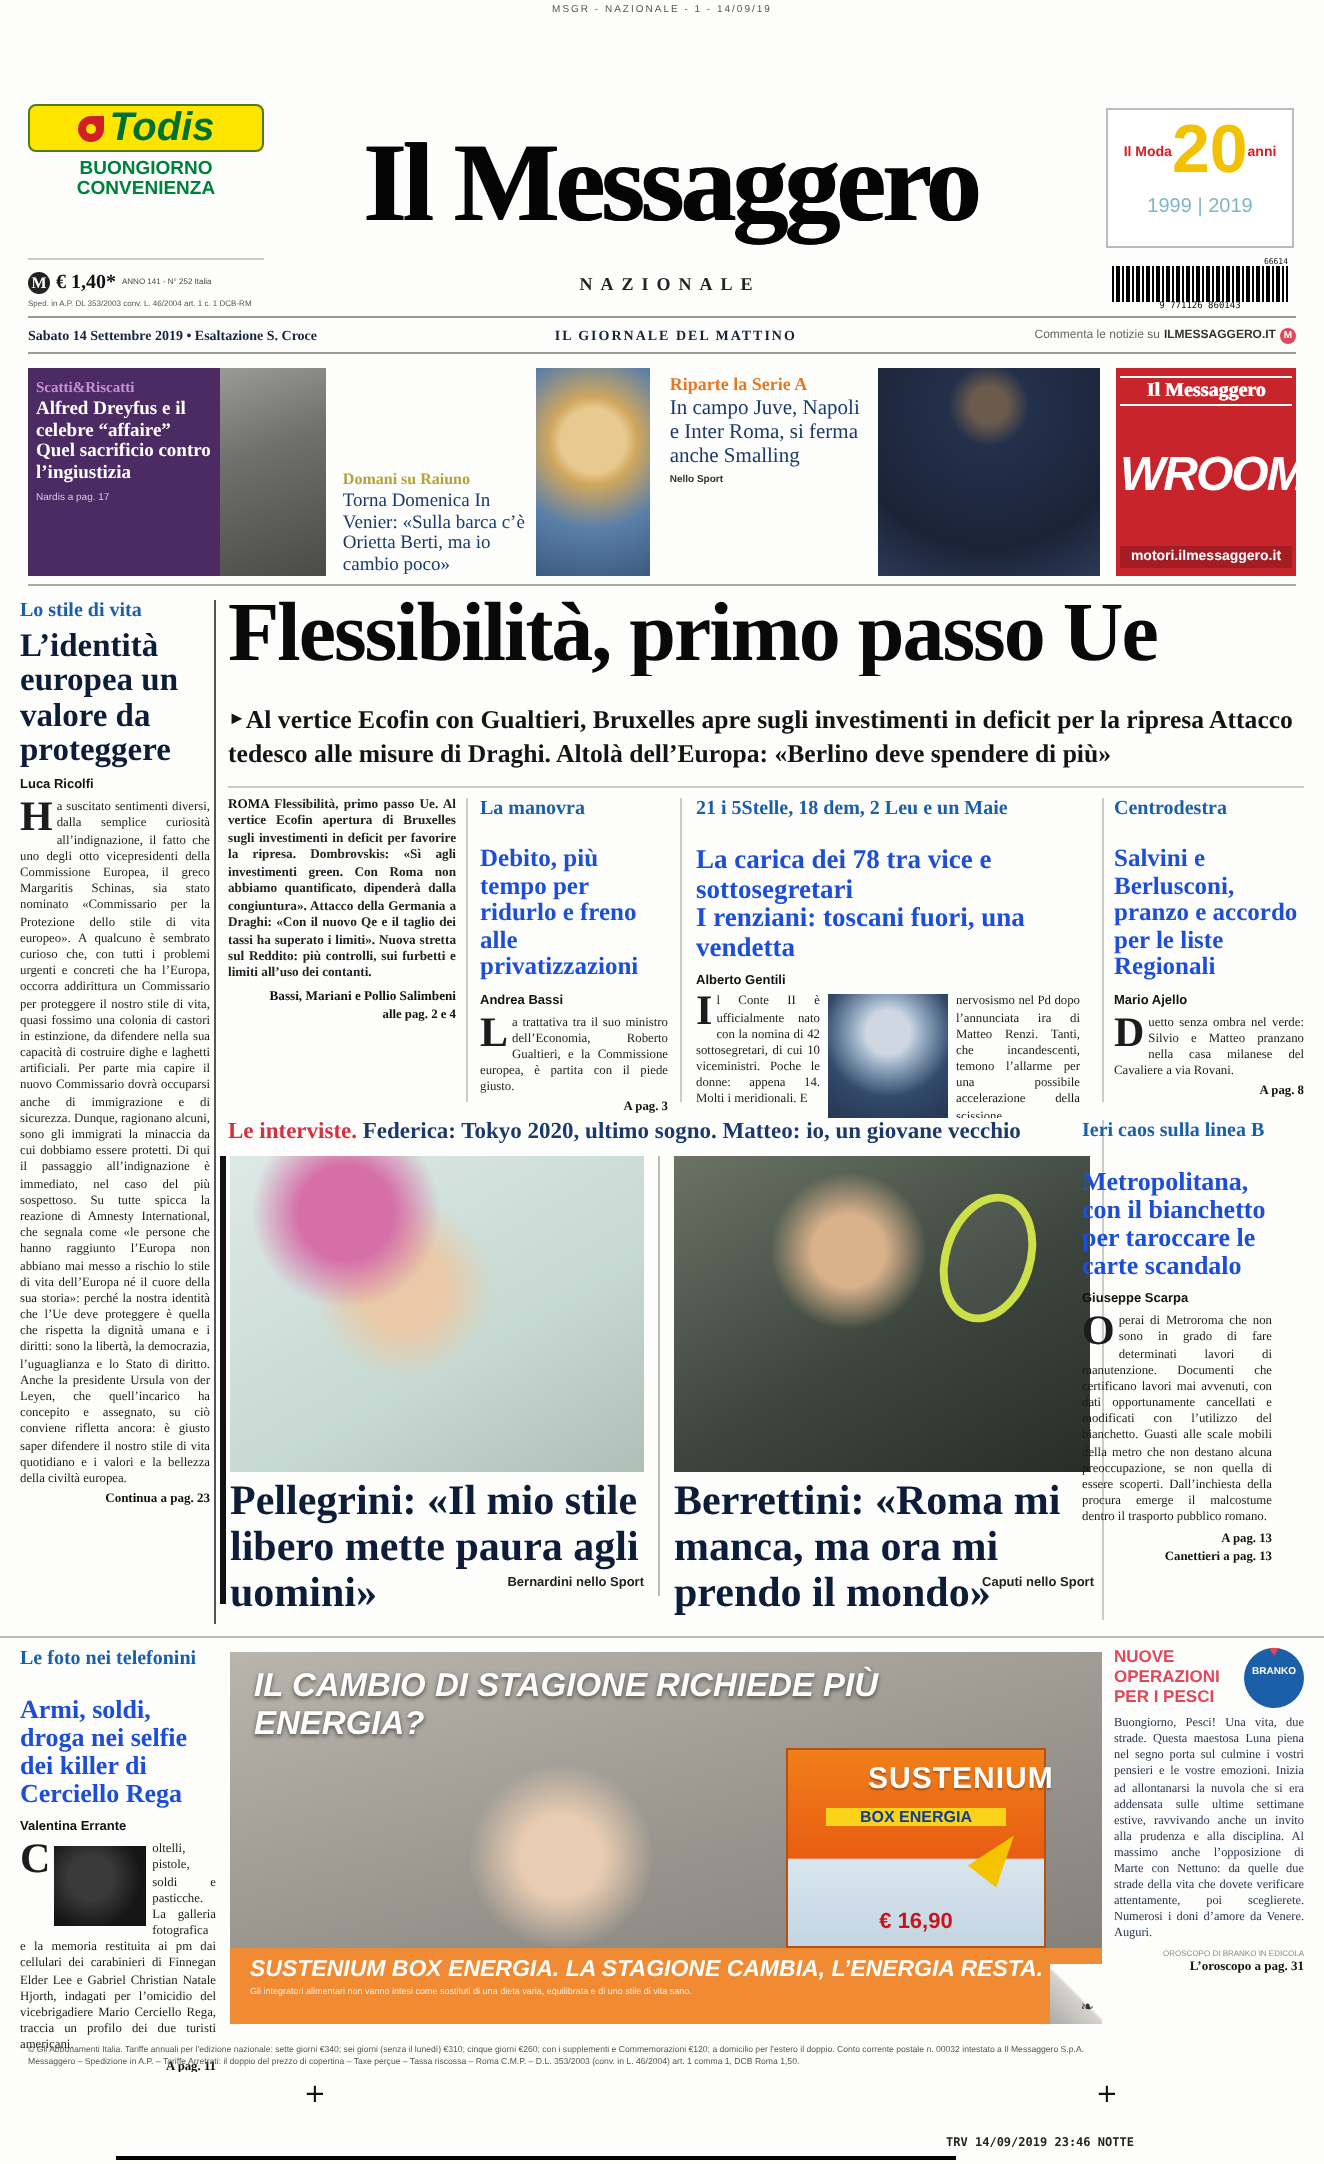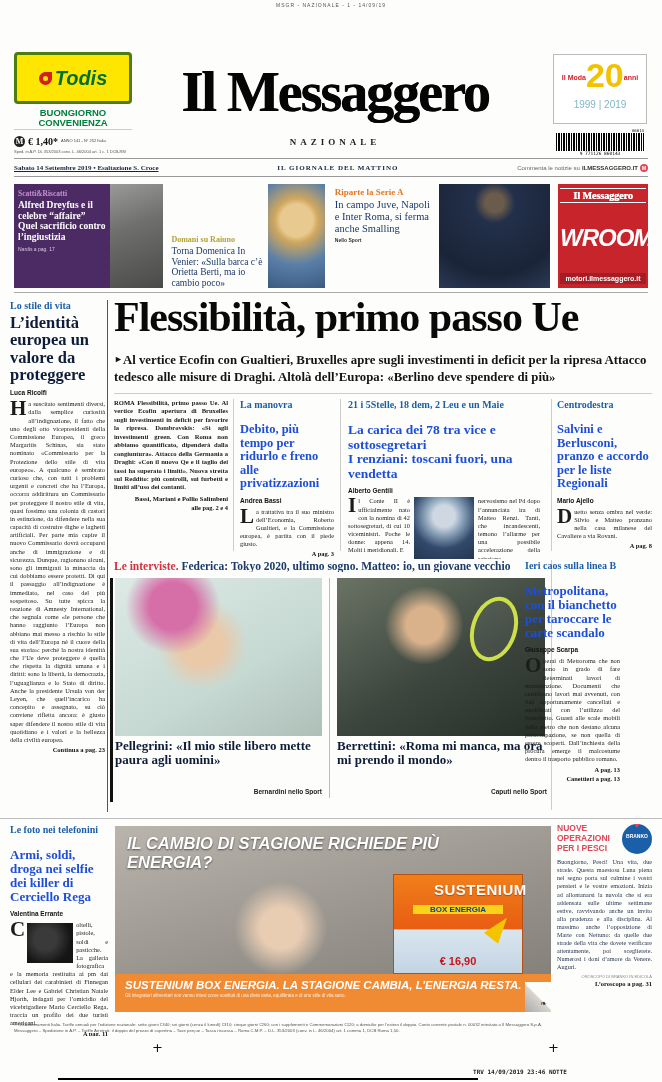--- a/index.html
+++ b/index.html
@@ -8,21 +8,21 @@
   #page {
     position:relative; width:662px; height:1082px; margin:0 auto;
     background:#fdfdfb; overflow:hidden; color:#111;
   }
   .abs { position:absolute; overflow:hidden; }
 
   
   .slug { top:2px; left:0; width:662px; text-align:center; font-size:5px; color:#555;
           font-family:"Liberation Sans",sans-serif; letter-spacing:1px; }
   .todis { left:14px; top:52px; width:118px; height:78px; border-bottom:1px solid #ccc; }
-  .todis-logo { background:#ffe600; border:3px solid #4d7c0f; border-radius:4px; height:52px;
+  .todis-logo { background:#ffe600; border:1px solid #4d7c0f; border-radius:4px; height:24px;
                 display:flex; align-items:center; justify-content:center; gap:3px; }
   .todis-word { font-family:"Liberation Sans",sans-serif; font-weight:bold; font-style:italic;
                 font-size:20px; color:#00702e; }
   .todis-leaf { width:13px; height:13px; background:#d21f26; border-radius:50% 0 50% 50%;
                 display:inline-block; position:relative; }
   .todis-leaf:after{ content:""; position:absolute; left:4px; top:4px; width:5px; height:5px;
                 background:#ffe600; border-radius:50%; }
   .todis-sub { margin-top:4px; text-align:center; font-family:"Liberation Sans",sans-serif;
                font-weight:bold; font-size:9.5px; line-height:1.05; color:#00803d; }
   .price-row { left:14px; top:134px; width:170px; height:14px; display:flex; align-items:center; gap:3px; }
@@ -43,21 +43,21 @@
   .anniv-20 small { font-size:7px; color:#d21f26; vertical-align:middle; }
   .anniv-years { font-family:"Liberation Sans",sans-serif; font-size:10px; color:#7fb6c6; margin-top:3px; }
   .barcode { left:556px; top:128px; width:88px; height:30px; }
   .barcode-num-top { font-size:4px; text-align:right; font-family:"DejaVu Sans Mono",monospace; }
   .bars { height:18px; background:repeating-linear-gradient(90deg,#000 0 1px,#fff 1px 2px,#000 2px 4px,#fff 4px 5px); }
   .barcode-num { font-size:4.5px; text-align:center; font-family:"DejaVu Sans Mono",monospace; }
 
   .dateline { left:14px; top:158px; width:634px; height:19px; border-top:1px solid #999;
               border-bottom:1px solid #999; display:flex; align-items:center;
               justify-content:space-between; font-size:7px; }
-  .dateline .dl-left { font-weight:bold; color:#16233f;text-decoration:underline; }
+  .dateline .dl-left { font-weight:bold; color:#16233f; }
   .dateline .dl-center { font-weight:bold; letter-spacing:1px; color:#16233f; }
   .dateline .dl-right { color:#666; font-family:"Liberation Sans",sans-serif; font-size:6px;
                         display:flex; align-items:center; gap:2px; }
   .dl-right b { color:#333; }
   .msg-dot { width:8px; height:8px; background:#e0485a; border-radius:50%; color:#fff;
              font-size:5px; line-height:8px; text-align:center; font-weight:bold; }
 
   
   .teaser-row { left:14px; top:184px; width:634px; height:104px; display:flex; }
   .t1 { width:150px; background:#4c2a63; color:#fff; display:flex; }
@@ -133,29 +133,29 @@
   .int-bar { left:110px; top:578px; width:3px; height:224px; background:#111; }
   .ph-pellegrini { left:115px; top:578px; width:207px; height:158px;
       background:radial-gradient(circle at 28% 18%, #d66fa8 0 12%, rgba(214,111,168,0) 24%),
                  radial-gradient(circle at 42% 42%, #e9c9a8 0 14%, rgba(233,201,168,0) 30%),
                  linear-gradient(150deg,#dde9e5 0%,#c6d9d2 60%,#aebfb8 100%); }
   .ph-berrettini { left:337px; top:578px; width:208px; height:158px;
       background:radial-gradient(circle at 42% 30%, #d9b28c 0 11%, rgba(217,178,140,0) 24%),
                  linear-gradient(150deg,#6a7364 0%,#3c463e 55%,#262e28 100%); position:absolute; }
   .racket { position:absolute; right:28px; top:18px; width:46px; height:66px; border:4px solid #cde04a;
             border-radius:50%; transform:rotate(18deg); background:rgba(255,255,255,.06); }
-  .int-headline { top:739px; font-weight:bold; font-size:13px; line-height:1.1; color:#0d1c38; }
+  .int-headline { top:739px; font-weight:bold; font-size:21px; line-height:1.1; color:#0d1c38; }
   .int-hl-left { left:115px; width:207px; }
   .int-hl-right { left:337px; width:210px; }
   .int-by { top:788px; font-family:"Liberation Sans",sans-serif; font-weight:bold; font-size:6.5px;
             text-align:right; color:#222; }
   .int-vdiv { left:329px; top:578px; width:0; height:220px; border-left:1px solid #bbb; }
 
   
-  .metro { left:525px; top:560px; width:95px; height:250px; }
+  .metro { left:541px; top:560px; width:95px; height:250px; }
   .metro .colhead { font-size:13px; }
   .vdivMetro { left:551px; top:560px; height:250px; border-left:1px solid #ccc; width:0; }
   .metro .pageref b { font-weight:bold; }
 
   .rule-bottom { left:0; top:818px; width:662px; border-top:1px solid #bbb; }
 
   
   .selfie { left:10px; top:824px; width:98px; height:212px; }
   .selfie .colhead { font-size:13px; }
   .gunphoto { float:left; width:46px; height:40px; margin:2px 3px 1px 0;

